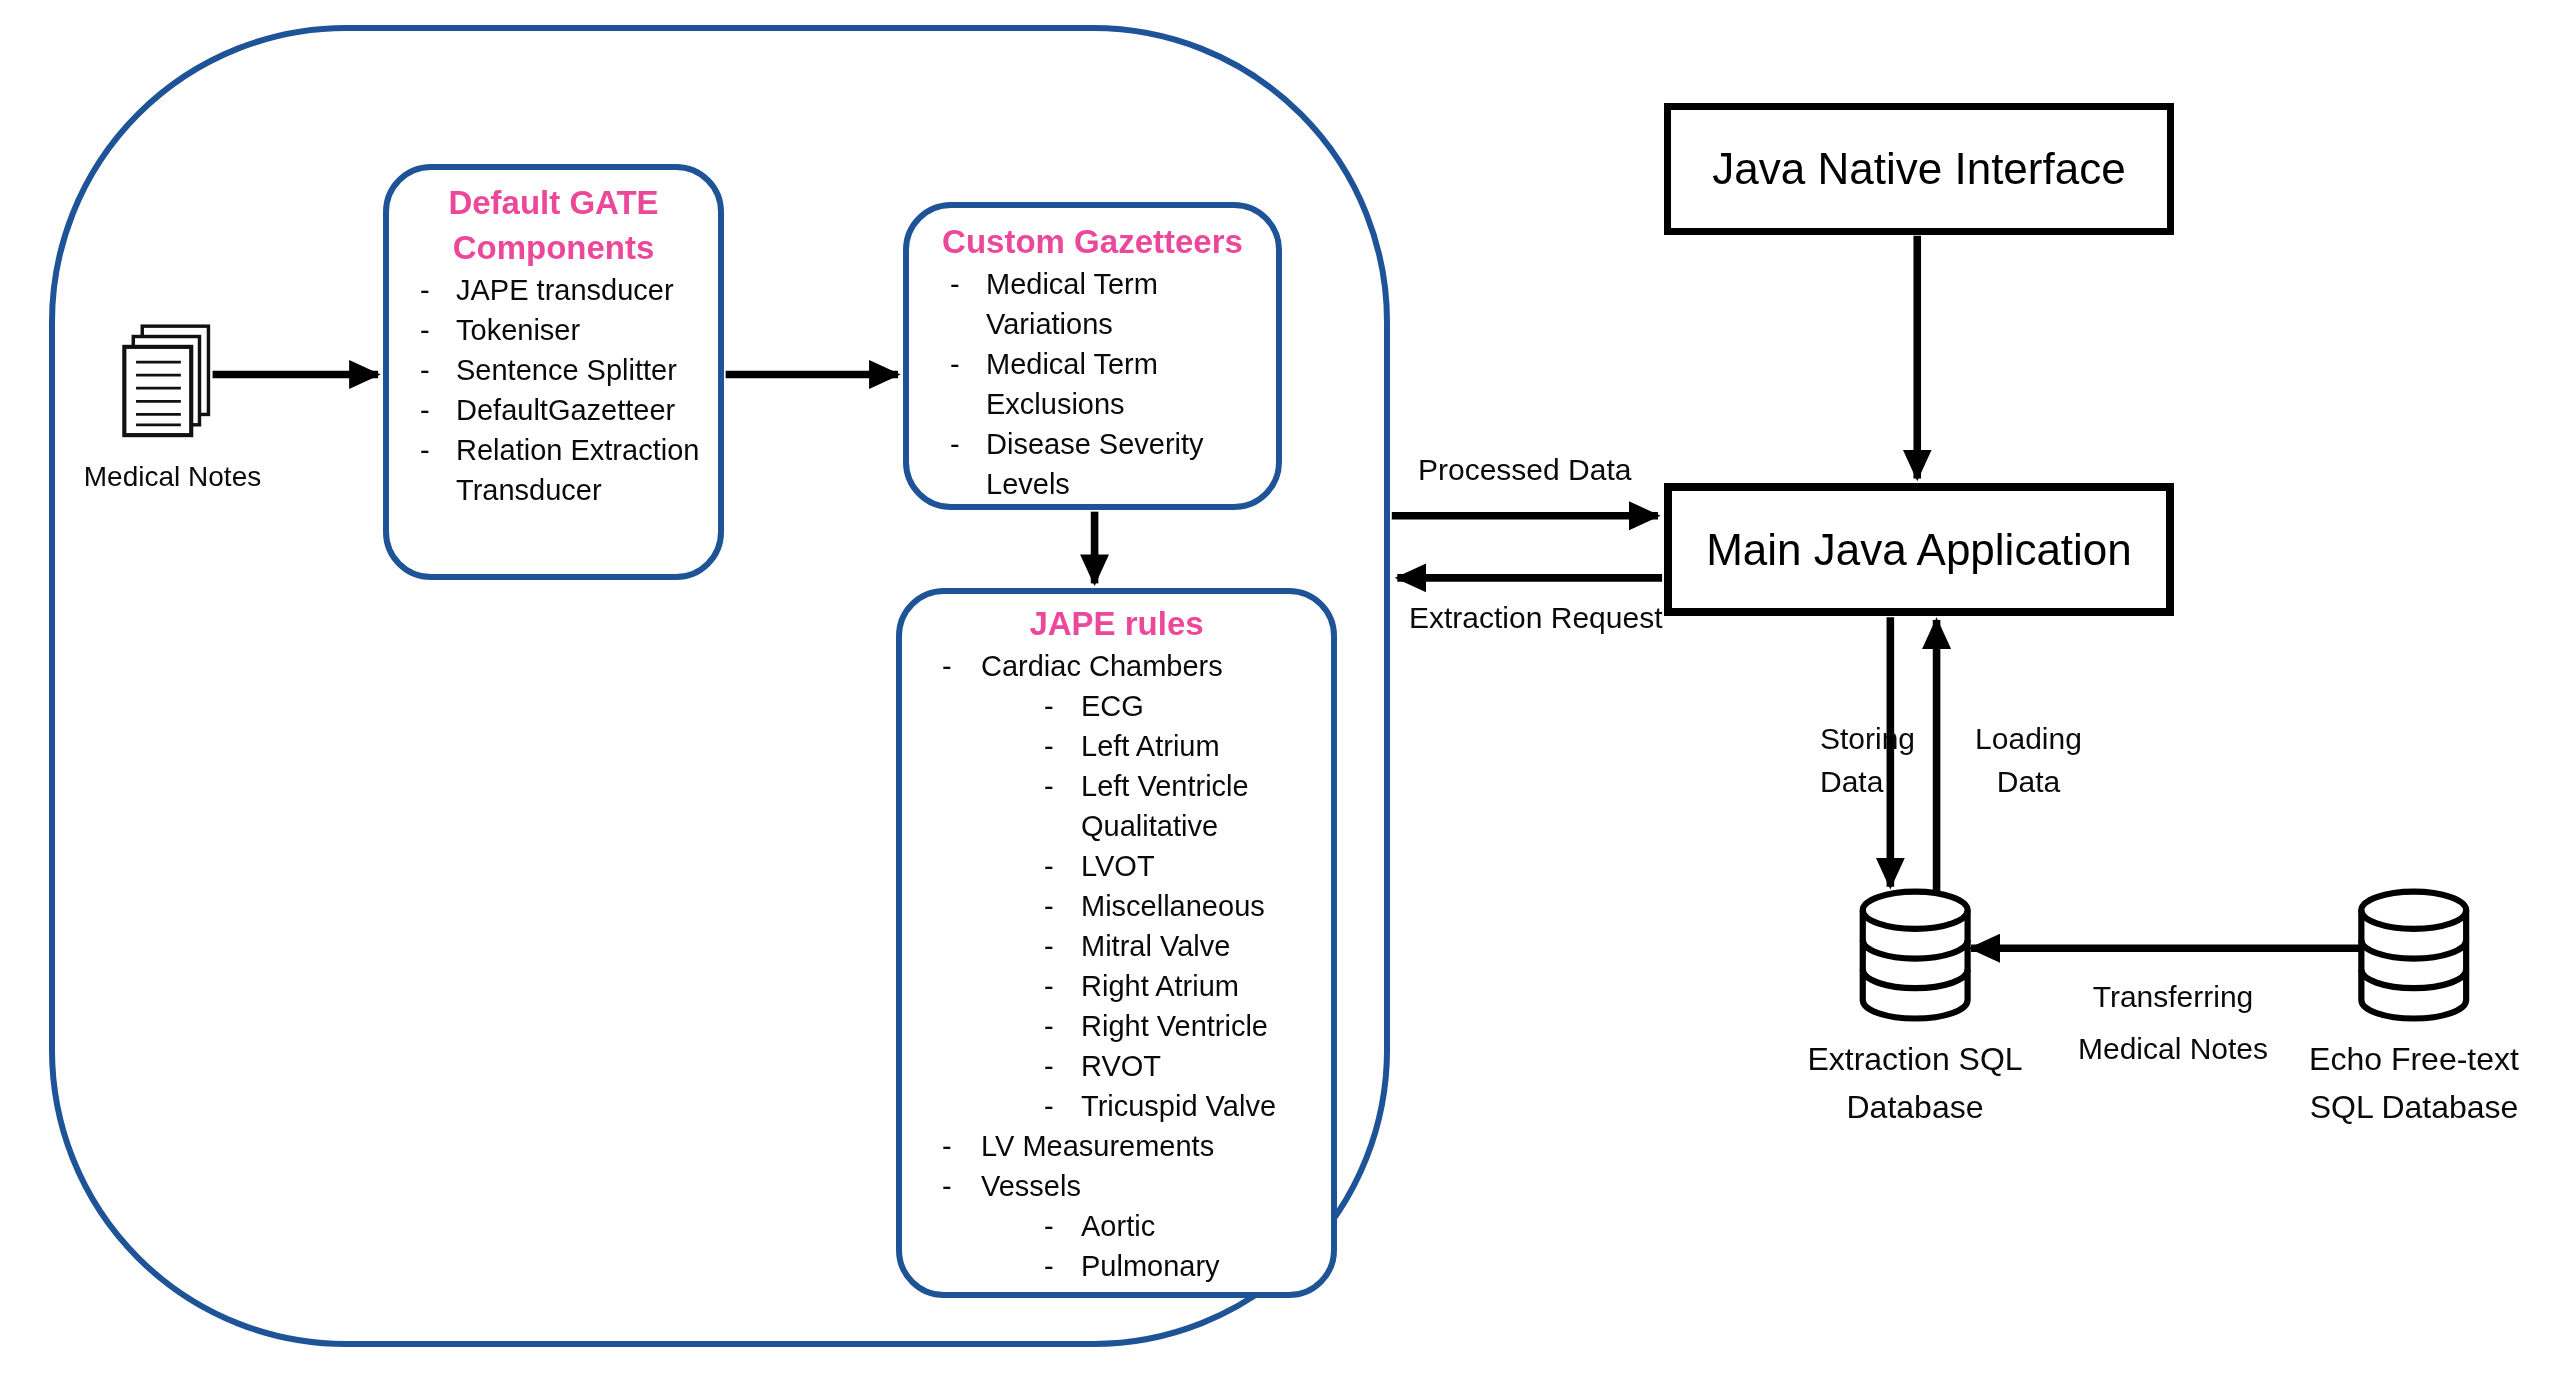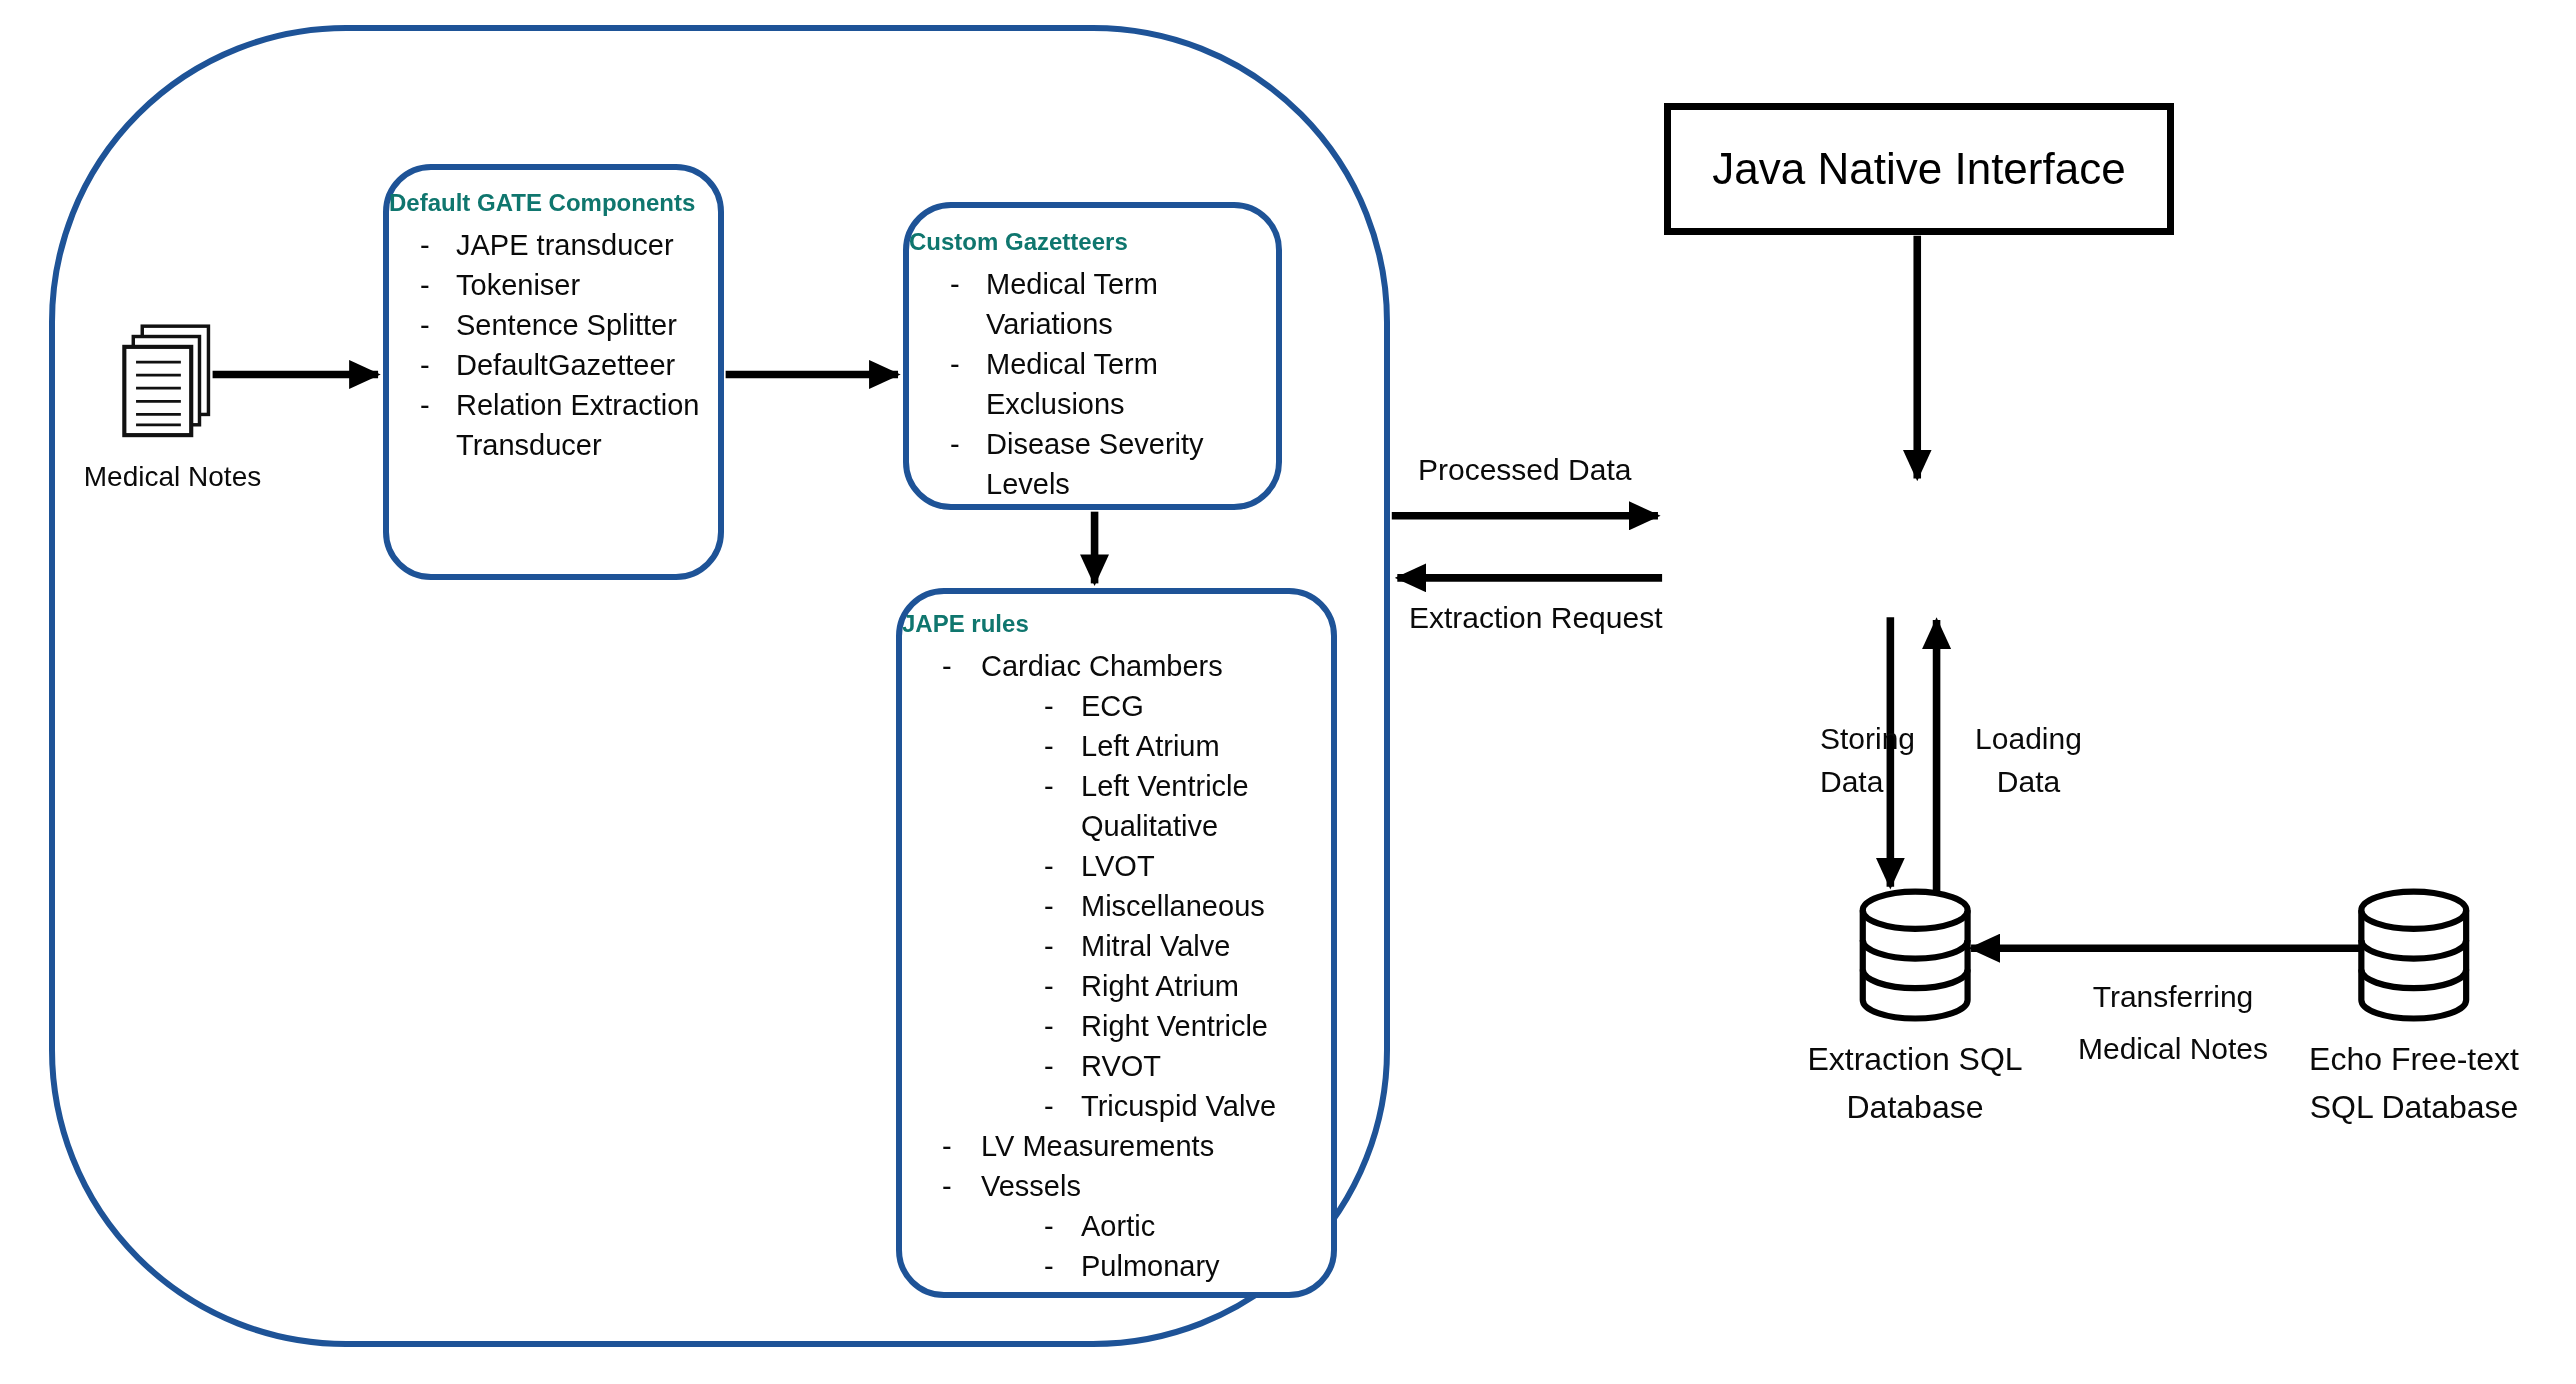--- a/index.html
+++ b/index.html
@@ -20,22 +20,22 @@
   .outer{border-radius:297px;background:transparent;}
 
   
   .blackbox{
     position:absolute;border:8.3px solid #000;background:#ffffff;
     display:flex;align-items:center;justify-content:center;
     font-size:44px;color:#000;text-align:center;
   }
 
   .box-title{
-    font-weight:bold;font-size:24px;line-height:45px;
-    padding-top:9.7px;color:#0f766e;
+    font-weight:bold;font-size:33px;line-height:45px;text-align:center;
+    padding-top:9.7px;color:#ec4899;
   }
   ul.dashlist{list-style:none;margin:0;padding:0;font-size:29px;line-height:40px;}
   ul.dashlist li{display:block;}
   ul.dashlist .row{display:flex;align-items:flex-start;}
   ul.dashlist .dash{flex:none;}
   ul.dashlist .txt{display:block;}
 
   
   #gate-list{margin-left:31px;}
   #gate-list .dash{width:36px;}
@@ -272,20 +272,23 @@
             </li>
         </ul>
       </li>
     </ul>
   </div>
 
   <div class="blackbox" style="left:1664px;top:103px;width:510px;height:132px;border-width:7.6px;">
     <span>Java Native Interface</span>
   </div>
 
+  <div class="blackbox" style="left:1664px;top:483px;width:510px;height:133px;">
+    <span>Main Java Application</span>
+  </div>
 
   <div class="caption nowrap" style="left:1418px;top:448px;">Processed Data</div>
 
   <div class="caption nowrap" style="left:1409px;top:596px;">Extraction Request</div>
 
   <div class="caption" style="left:1820px;top:717px;width:117px;">Storing Data</div>
 
   <div class="caption center" style="left:1970px;top:717px;width:117px;">Loading Data</div>
 
   <div class="caption center" style="left:2066px;top:971px;width:214px;line-height:52px;">Transferring Medical Notes</div>

